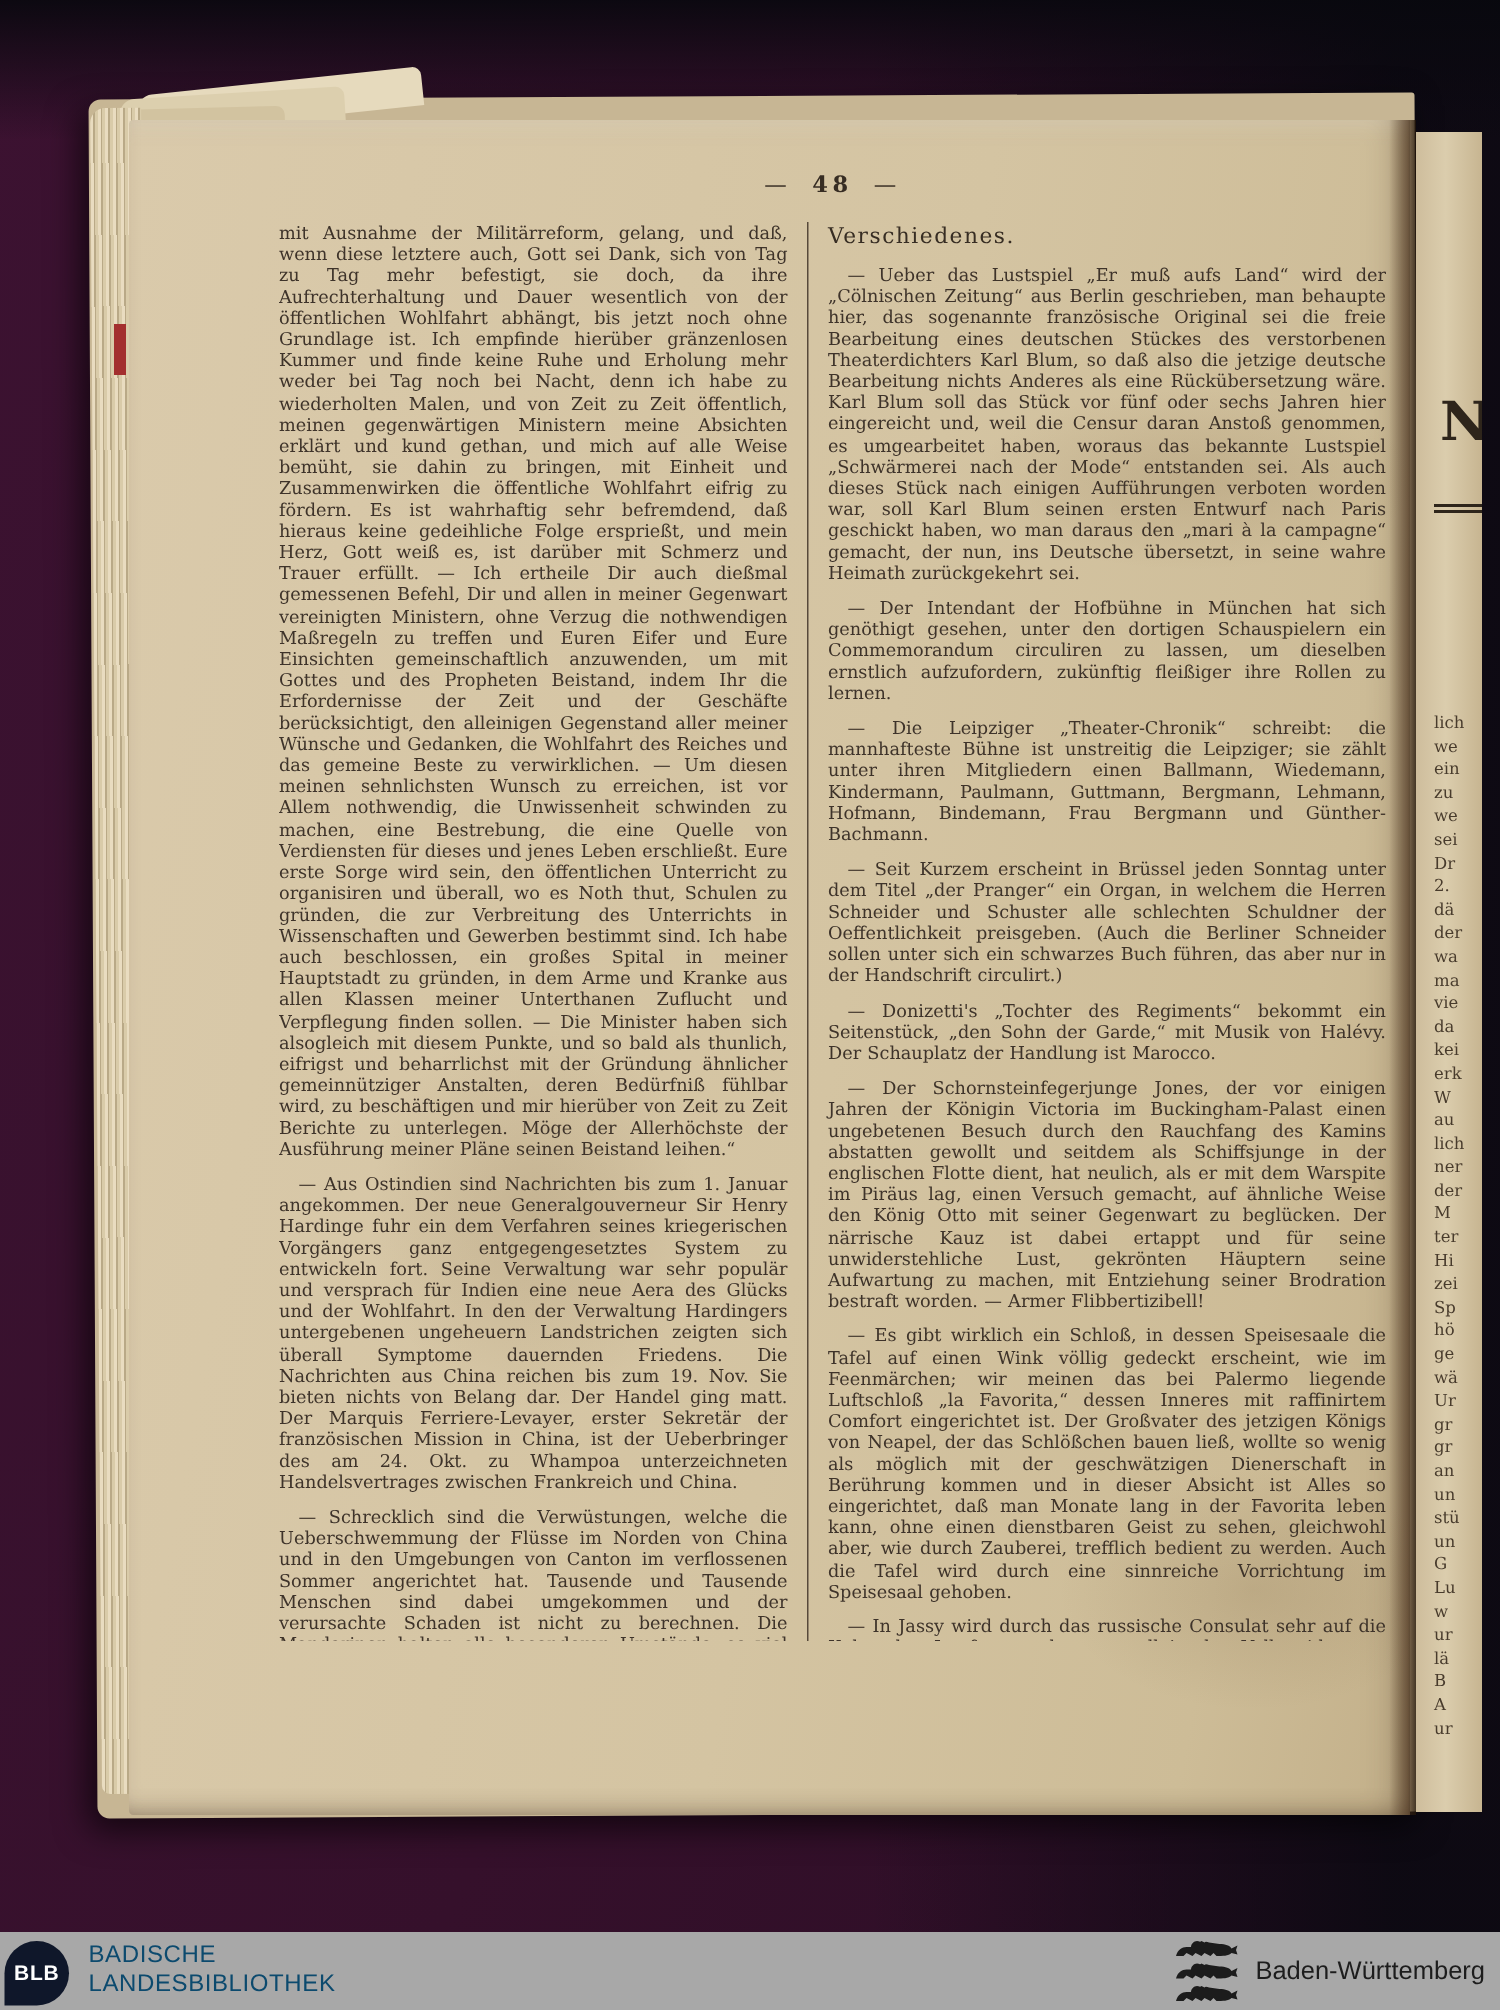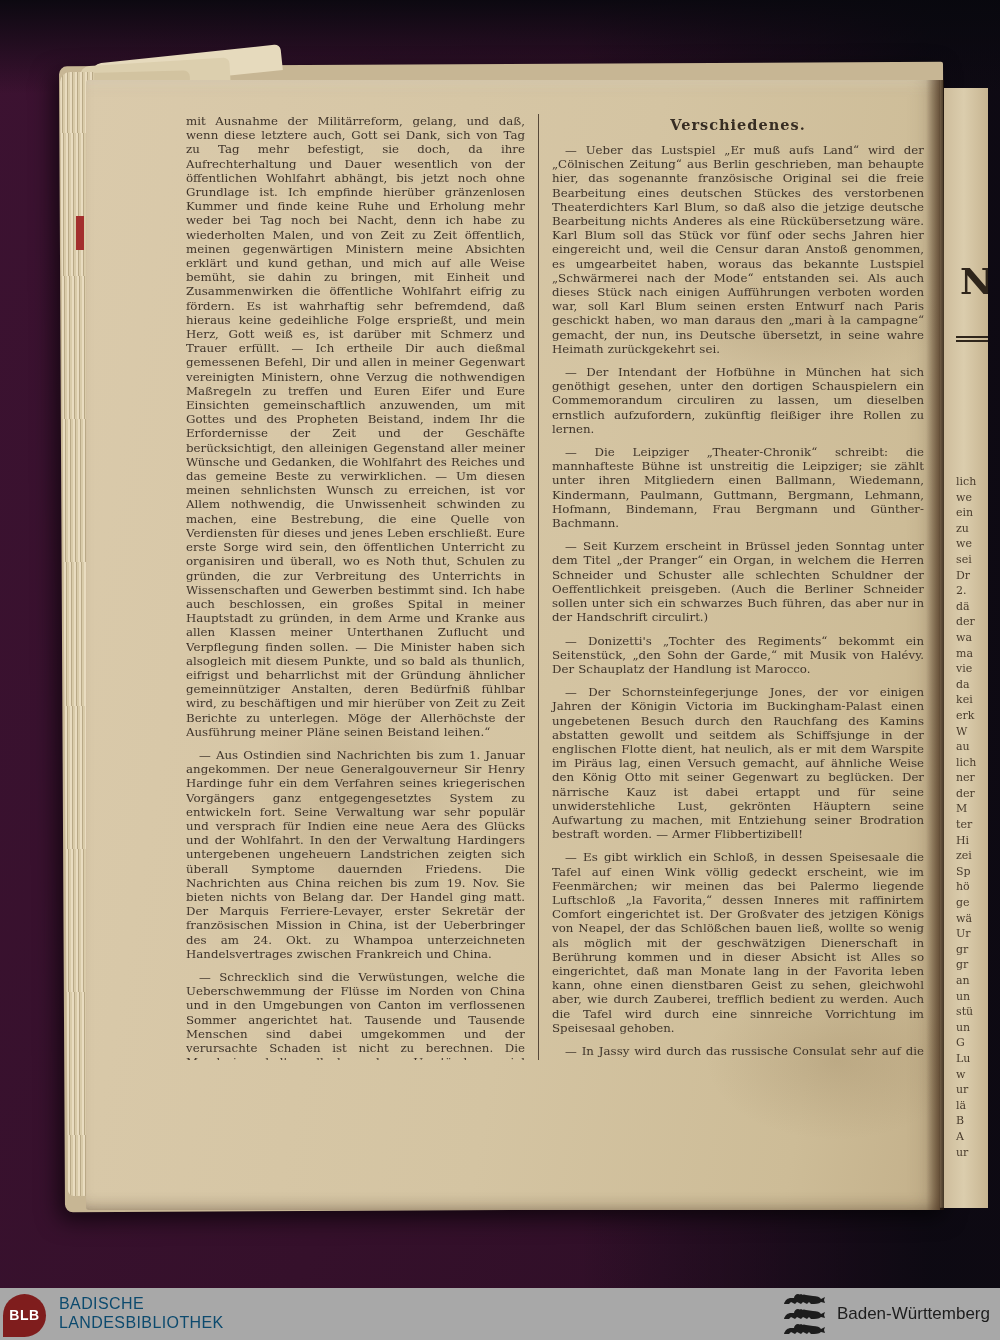--- a/index.html
+++ b/index.html
@@ -68,34 +68,34 @@
   .page-number-row .flank{font-weight:normal;padding:0 14px;}
   .columns{display:flex;height:946px;overflow:hidden;}
   .col-left{width:352px;padding-right:13px;box-sizing:border-box;}
   .col-right{flex:1;border-left:1px solid #57493a;padding-left:13px;}
   .para{
     margin:0 0 9px 0;text-align:justify;text-indent:13px;
     font-size:11.8px;line-height:14.2px;hyphens:auto;word-spacing:.4px;
   }
   .col-left .para:first-child{text-indent:0;}
   .vers-header{
-    text-align:center;font-weight:bold;font-size:14.5px;letter-spacing:1px;
+    font-weight:normal;font-size:14.5px;letter-spacing:1px;
     margin:2px 0 10px 0;color:#372d23;
   }
   .page-footer{position:absolute;left:100px;right:16px;top:1022px;}
   .footer-rule{height:4px;background:linear-gradient(180deg,#2e251b 0 2px,#6b5a44 2px 3px,#2e251b 3px 4px);margin-bottom:9px;}
   .footer-text{text-align:center;font-size:12px;letter-spacing:.2px;color:#3d322a;}
   
   .branding-bar{
     position:absolute;left:0;top:1288px;width:1000px;height:52px;
     background:#a8a8a8;display:flex;align-items:center;
     font-family:"Liberation Sans",sans-serif;
   }
   .blb-logo{
-    width:43px;height:43px;margin:2px 13px 0 3px;background:#7f1d1d;
+    width:43px;height:43px;margin:2px 13px 0 3px;background:#0f172a;
     border-radius:50% 50% 50% 0;
     display:flex;align-items:center;justify-content:center;
     color:#fff;font-weight:bold;font-size:14px;letter-spacing:.5px;
   }
   .blb-name{font-weight:normal;font-size:16px;line-height:1.18;color:#0c4a6e;letter-spacing:.4px;}
   .bar-right{margin-left:auto;display:flex;align-items:center;gap:10px;margin-right:10px;}
   .bw-name{font-size:17px;color:#1d1d1d;}
   .arms{display:block;}
 </style>
 </head>
@@ -109,20 +109,21 @@
 <div class="fan fan3"></div>
 <div class="stack-edges"></div>
 <div class="red-mark"></div>
 
 <div class="main-page">
   <div class="blotch b1"></div>
   <div class="blotch b2"></div>
   <div class="blotch b3"></div>
 
   <div class="text-area">
+    <div class="page-number-row"><span class="flank">—</span><span>48</span><span class="flank">—</span></div>
 
     <div class="columns">
       <div class="col-left">
         <div>
             <p class="para">mit Ausnahme der Militärreform, gelang, und daß, wenn diese letztere auch, Gott sei Dank, sich von Tag zu Tag mehr befestigt, sie doch, da ihre Aufrechterhaltung und Dauer wesentlich von der öffentlichen Wohlfahrt abhängt, bis jetzt noch ohne Grundlage ist. Ich empfinde hierüber gränzenlosen Kummer und finde keine Ruhe und Erholung mehr weder bei Tag noch bei Nacht, denn ich habe zu wiederholten Malen, und von Zeit zu Zeit öffentlich, meinen gegenwärtigen Ministern meine Absichten erklärt und kund gethan, und mich auf alle Weise bemüht, sie dahin zu bringen, mit Einheit und Zusammenwirken die öffentliche Wohlfahrt eifrig zu fördern. Es ist wahrhaftig sehr befremdend, daß hieraus keine gedeihliche Folge ersprießt, und mein Herz, Gott weiß es, ist darüber mit Schmerz und Trauer erfüllt. — Ich ertheile Dir auch dießmal gemessenen Befehl, Dir und allen in meiner Gegenwart vereinigten Ministern, ohne Verzug die nothwendigen Maßregeln zu treffen und Euren Eifer und Eure Einsichten gemeinschaftlich anzuwenden, um mit Gottes und des Propheten Beistand, indem Ihr die Erfordernisse der Zeit und der Geschäfte berücksichtigt, den alleinigen Gegenstand aller meiner Wünsche und Gedanken, die Wohlfahrt des Reiches und das gemeine Beste zu verwirklichen. — Um diesen meinen sehnlichsten Wunsch zu erreichen, ist vor Allem nothwendig, die Unwissenheit schwinden zu machen, eine Bestrebung, die eine Quelle von Verdiensten für dieses und jenes Leben erschließt. Eure erste Sorge wird sein, den öffentlichen Unterricht zu organisiren und überall, wo es Noth thut, Schulen zu gründen, die zur Verbreitung des Unterrichts in Wissenschaften und Gewerben bestimmt sind. Ich habe auch beschlossen, ein großes Spital in meiner Hauptstadt zu gründen, in dem Arme und Kranke aus allen Klassen meiner Unterthanen Zuflucht und Verpflegung finden sollen. — Die Minister haben sich alsogleich mit diesem Punkte, und so bald als thunlich, eifrigst und beharrlichst mit der Gründung ähnlicher gemeinnütziger Anstalten, deren Bedürfniß fühlbar wird, zu beschäftigen und mir hierüber von Zeit zu Zeit Berichte zu unterlegen. Möge der Allerhöchste der Ausführung meiner Pläne seinen Beistand leihen.“</p>
             <p class="para">— Aus Ostindien sind Nachrichten bis zum 1. Januar angekommen. Der neue Generalgouverneur Sir Henry Hardinge fuhr ein dem Verfahren seines kriegerischen Vorgängers ganz entgegengesetztes System zu entwickeln fort. Seine Verwaltung war sehr populär und versprach für Indien eine neue Aera des Glücks und der Wohlfahrt. In den der Verwaltung Hardingers untergebenen ungeheuern Landstrichen zeigten sich überall Symptome dauernden Friedens. Die Nachrichten aus China reichen bis zum 19. Nov. Sie bieten nichts von Belang dar. Der Handel ging matt. Der Marquis Ferriere-Levayer, erster Sekretär der französischen Mission in China, ist der Ueberbringer des am 24. Okt. zu Whampoa unterzeichneten Handelsvertrages zwischen Frankreich und China.</p>
             <p class="para">— Schrecklich sind die Verwüstungen, welche die Ueberschwemmung der Flüsse im Norden von China und in den Umgebungen von Canton im verflossenen Sommer angerichtet hat. Tausende und Tausende Menschen sind dabei umgekommen und der verursachte Schaden ist nicht zu berechnen. Die Mandarinen halten alle besonderen Umstände, so viel möglich, geheim, weil sie, wenn so etwas dem Kaiser zu Ohren käme, für das Verfallen der Dämme verantwortlich gemacht werden würden. Die Berichte jedoch, welche man von Privatpersonen erhält, sind entsetzlich.</p>
           </div>
 
       </div>

